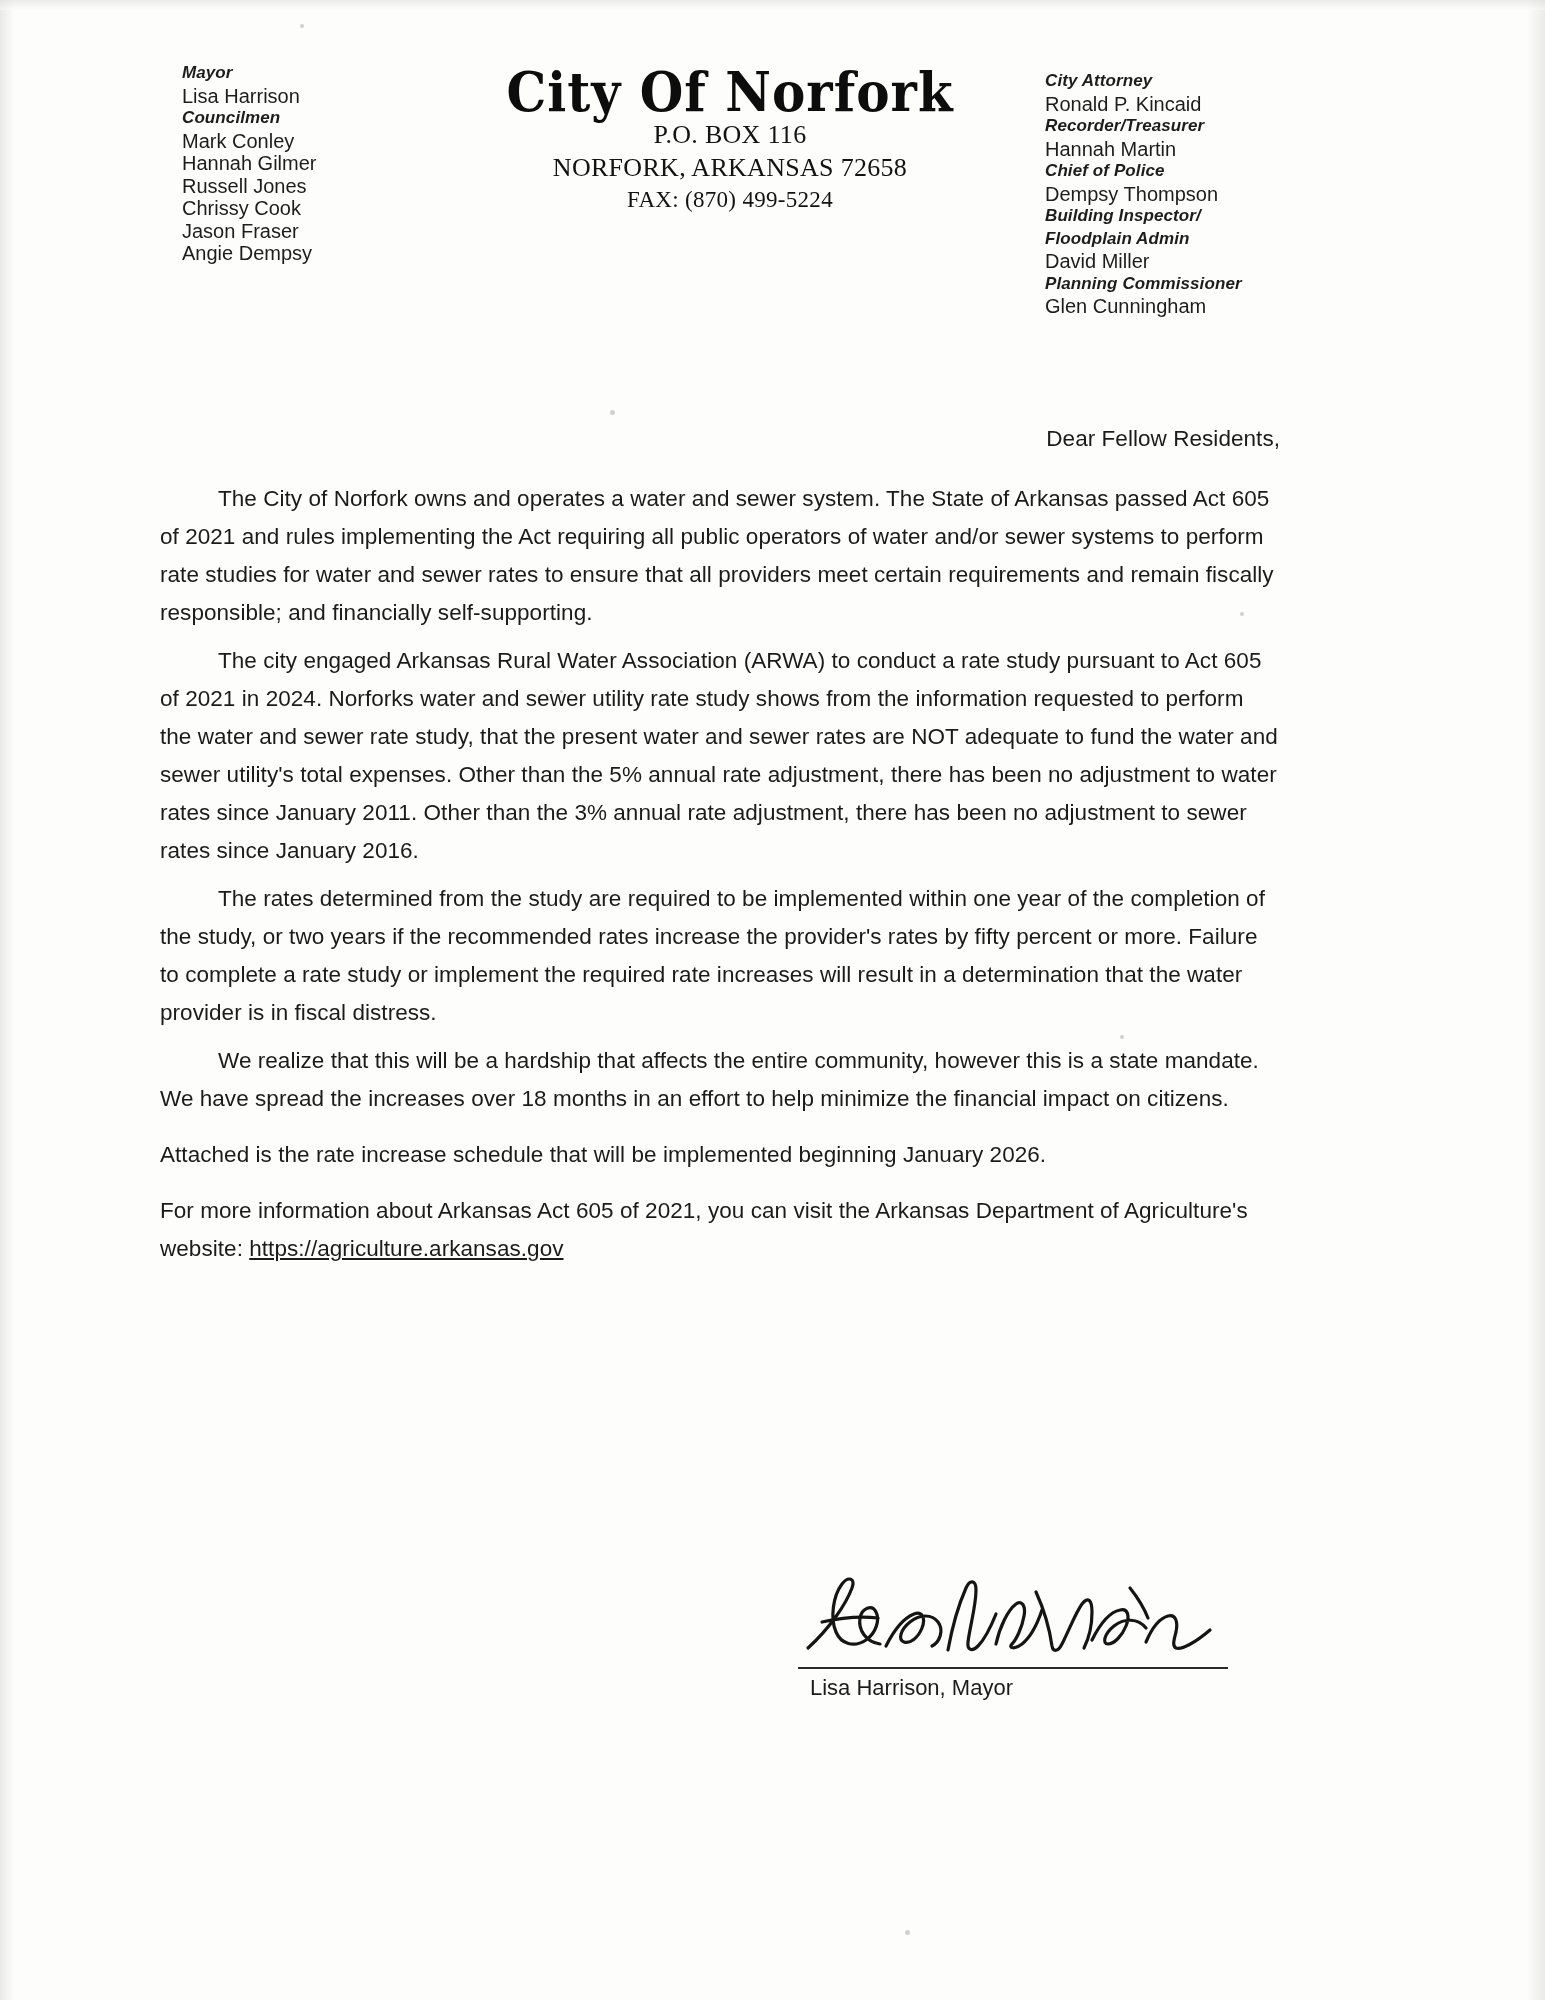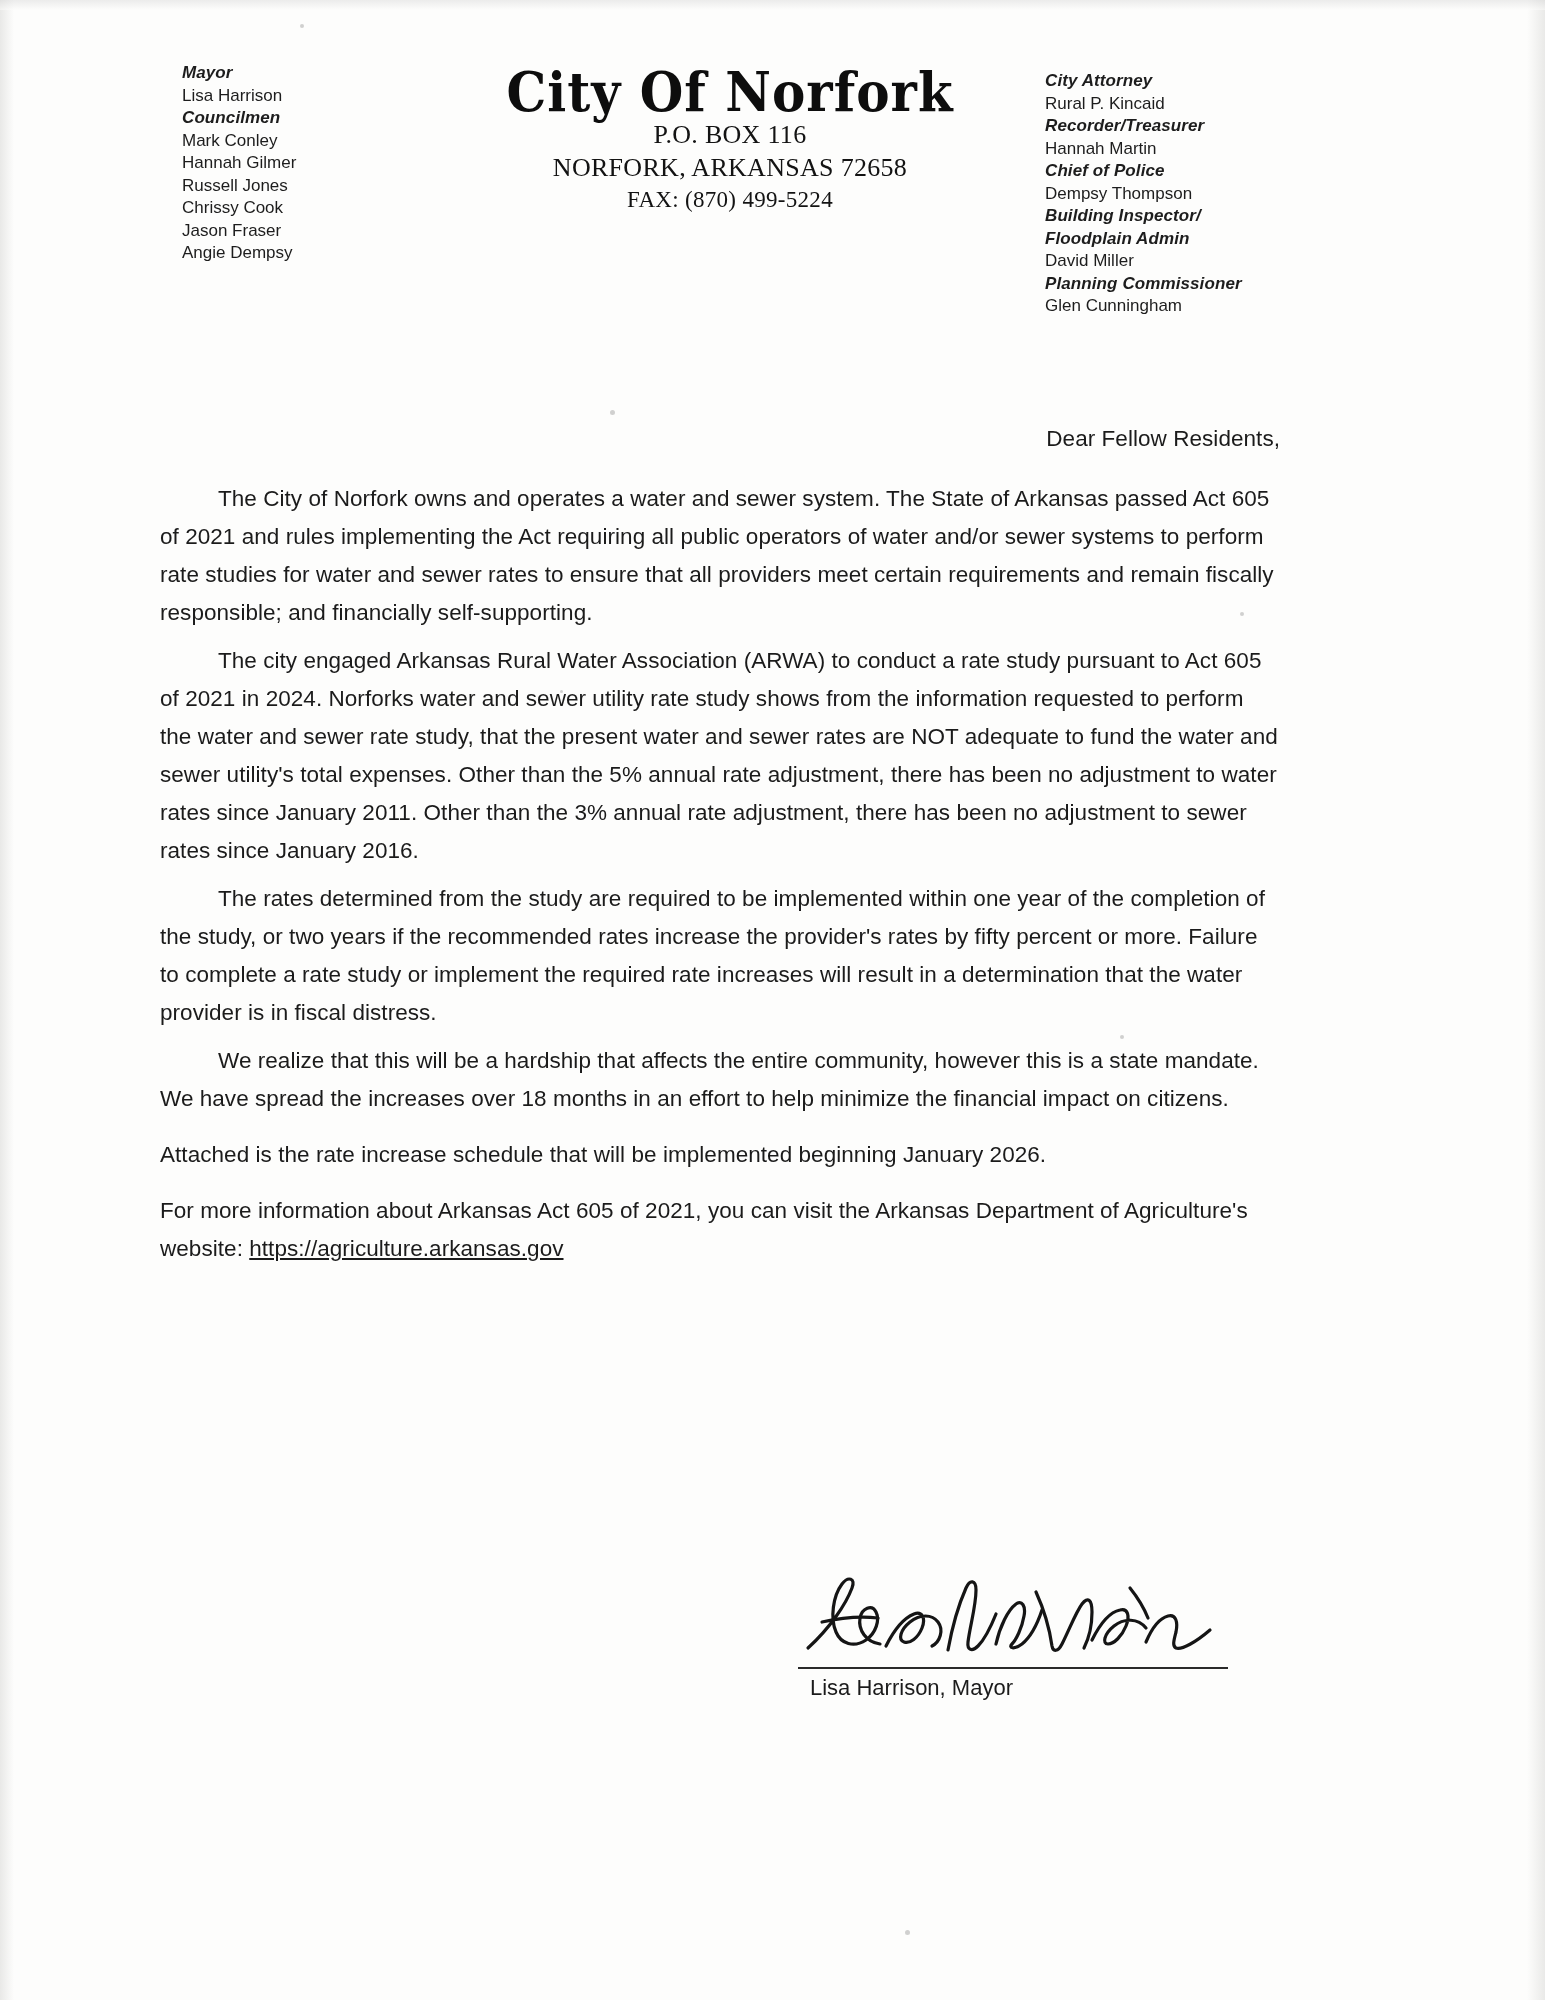--- a/index.html
+++ b/index.html
@@ -62,21 +62,21 @@
     color: #1d1d1d;
   }
   .lh-title-line {
     font-weight: bold;
     font-style: italic;
     font-size: 17px;
     letter-spacing: .1px;
   }
   .lh-name-line {
     font-weight: normal;
-    font-size: 17px;
+    font-size: 20px;
   }
   .lh-center {
     position: absolute;
     left: 430px; top: 0;
     width: 600px;
     text-align: center;
   }
   .city-name {
     font-family: "DejaVu Serif", serif;
     font-size: 50px;
@@ -192,21 +192,21 @@
 
     <div class="lh-center">
       <div class="city-name">City Of Norfork</div>
       <div class="addr-line">P.O. BOX 116</div>
       <div class="addr-line">NORFORK, ARKANSAS 72658</div>
       <div class="addr-line small">FAX: (870) 499-5224</div>
     </div>
 
     <div class="lh-right">
       <div class="lh-title-line">City Attorney</div>
-      <div class="lh-name-line">Rural P. Kincaid</div>
+      <div class="lh-name-line">Ronald P. Kincaid</div>
       <div class="lh-title-line">Recorder/Treasurer</div>
       <div class="lh-name-line">Hannah Martin</div>
       <div class="lh-title-line">Chief of Police</div>
       <div class="lh-name-line">Dempsy Thompson</div>
       <div class="lh-title-line">Building Inspector/</div>
       <div class="lh-title-line">Floodplain Admin</div>
       <div class="lh-name-line">David Miller</div>
       <div class="lh-title-line">Planning Commissioner</div>
       <div class="lh-name-line">Glen Cunningham</div>
     </div>

